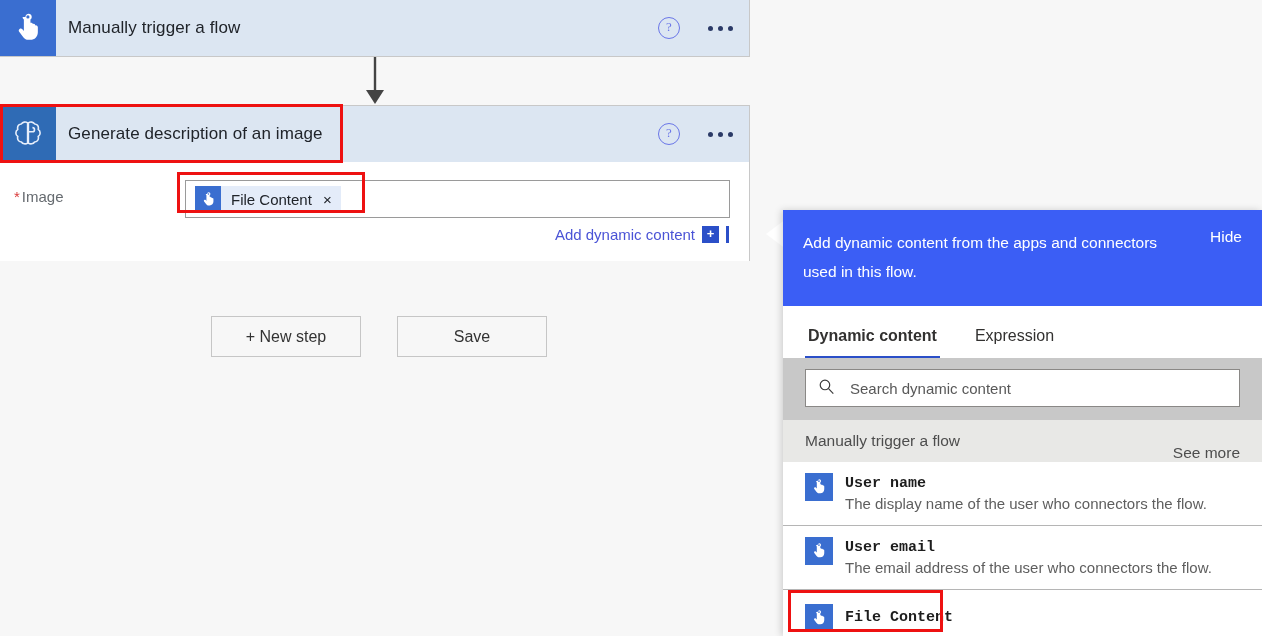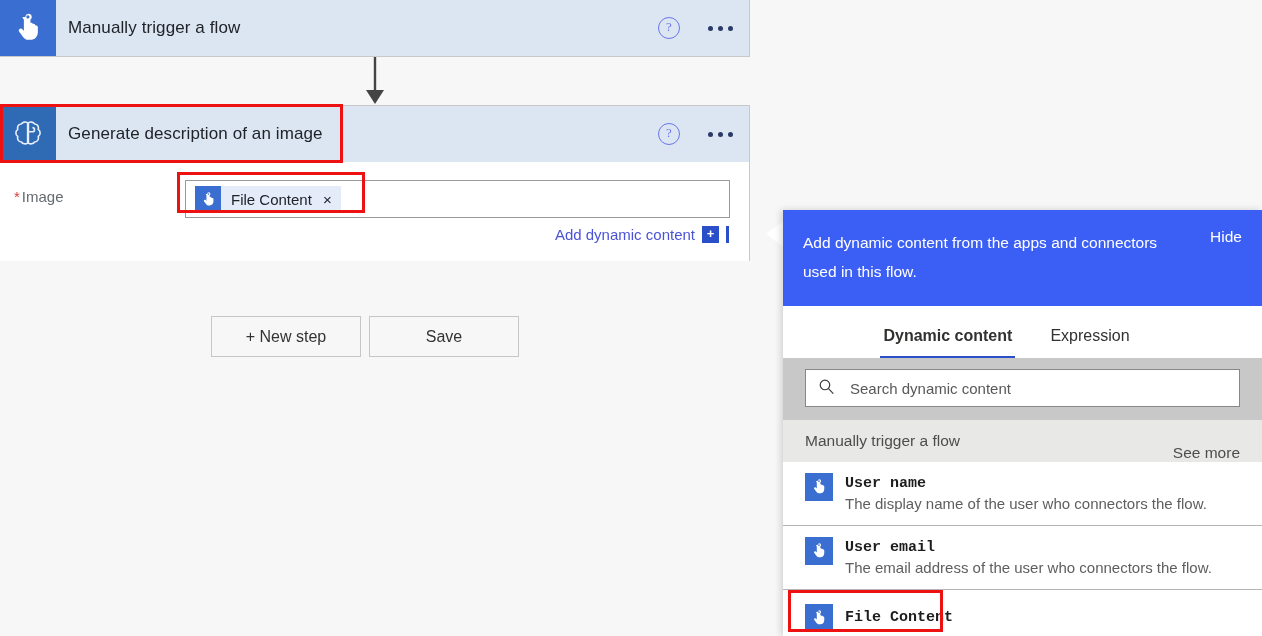--- a/index.html
+++ b/index.html
@@ -207,21 +207,21 @@
     height: 17px;
     background: #2b4fc8;
   }
 
   
   #button-row {
     position: absolute;
     left: 211px;
     top: 316px;
     display: flex;
-    gap: 8px;
+    gap: 36px;
   }
   .flow-button {
     width: 150px;
     height: 41px;
     background: #f7f7f7;
     border: 1px solid #c6c6c6;
     font-size: 16px;
     color: #333333;
     font-family: "Liberation Sans", sans-serif;
     cursor: pointer;
@@ -268,21 +268,20 @@
     font-size: 15.5px;
     cursor: pointer;
   }
 
   #panel-tabs {
     display: flex;
     background: #ffffff;
     padding: 0 22px;
     height: 52px;
     align-items: flex-end;
-    justify-content: center;
   }
   .panel-tab {
     font-size: 16px;
     color: #323130;
     padding: 0 3px 11px 3px;
     margin-right: 32px;
     cursor: pointer;
     border-bottom: 2.5px solid transparent;
   }
   .panel-tab.active {

